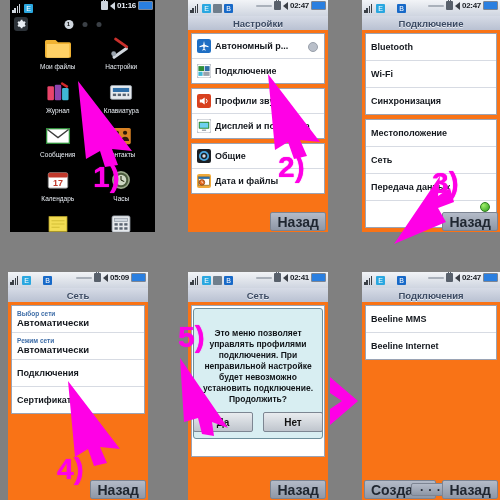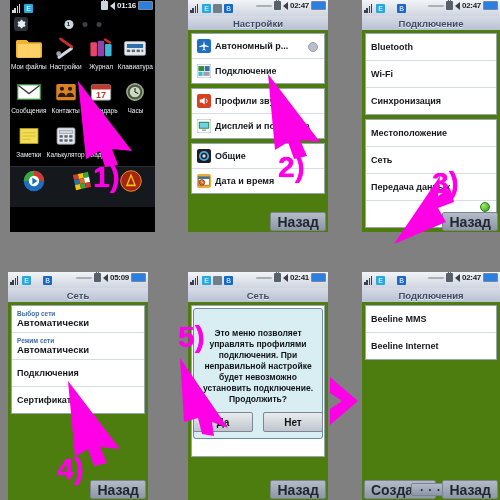--- a/index.html
+++ b/index.html
@@ -6,21 +6,21 @@
   body{
     width:500px;height:500px;
     background:#808080;
     font-family:"Liberation Sans", sans-serif;
     overflow:hidden;
     position:relative;
   }
   .stage{position:relative;width:500px;height:500px;}
 
   
-  .panel{position:absolute;overflow:hidden;background:#4d7c0f;}
+  .panel{position:absolute;overflow:hidden;background:#f97316;}
   .panel.dark{background:#000;}
 
   
   .statusbar{
     height:13px;width:100%;
     background:linear-gradient(#f2f4f7,#cfd5e0);
     display:flex;align-items:center;
     position:relative;
     box-sizing:border-box;padding:8px 2px;
   }
@@ -95,21 +95,21 @@
     background:radial-gradient(circle at 30% 30%,#9ff06a,#2e9c1e);border:1px solid #2c7d1c;}
 
   
   .homebar{height:16px;display:flex;align-items:center;position:relative;background:#000;}
   .gear{margin-left:4px;width:14px;height:14px;border-radius:3px;background:#2c3238;
         display:flex;align-items:center;justify-content:center;}
   .dots{position:absolute;left:50%;transform:translateX(-50%);display:flex;gap:9px;align-items:center;}
   .pdot{width:5px;height:5px;border-radius:50%;background:#3b4046;}
   .pdot.on{width:9px;height:9px;background:#cfd6de;color:#111;font-size:6px;
            display:flex;align-items:center;justify-content:center;font-weight:bold;}
-  .grid{display:grid;grid-template-columns:repeat(4,1fr);padding:2px 2px 0 1px;}
+  .grid{display:grid;grid-template-columns:repeat(2,1fr);padding:2px 2px 0 16px;}
   .app{display:flex;flex-direction:column;align-items:center;justify-content:flex-start;height:44px;}
   .app .glyph{width:28px;height:28px;display:flex;align-items:center;justify-content:center;}
   .app .nm{font-size:6.5px;color:#e9eef4;margin-top:1px;white-space:nowrap;}
   .dock{display:grid;grid-template-columns:repeat(3,1fr);background:#15181c;border-top:1px solid #2a2f36;}
 
   
   .dialog{
     position:absolute;left:5px;right:5px;top:36px;
     background:#d8eef2;border:1px solid #6d8f9c;border-radius:3px;
     padding:19px 5px 6px 5px;text-align:center;
@@ -437,21 +437,21 @@
         <div class="row">
           <span class="ic">
             <svg width="14" height="14" viewBox="0 0 20 20">
                 <rect width="20" height="20" rx="3" fill="#f0a93a"></rect>
                 <rect x="2" y="4" width="16" height="12" fill="#fff" stroke="#8a6a20"></rect>
                 <rect x="2" y="4" width="16" height="3" fill="#2f6fa8"></rect>
                 <circle cx="7" cy="12" r="4" fill="#e86a1f" stroke="#7a3a10"></circle>
                 <path d="M7 12V9.6M7 12l2 1" stroke="#fff" stroke-width="1" fill="none"></path>
               </svg>
           </span>
-          <span class="lbl">Дата и время</span>
+          <span class="lbl">Дата и файлы</span>
         </div>
       </div>
     </div>
 
     <div class="softbar">
       <div class="softkey right">Назад</div>
     </div>
   </div>
 
   <div class="panel" style="left:362px;top:0;width:138px;height:232px;">

